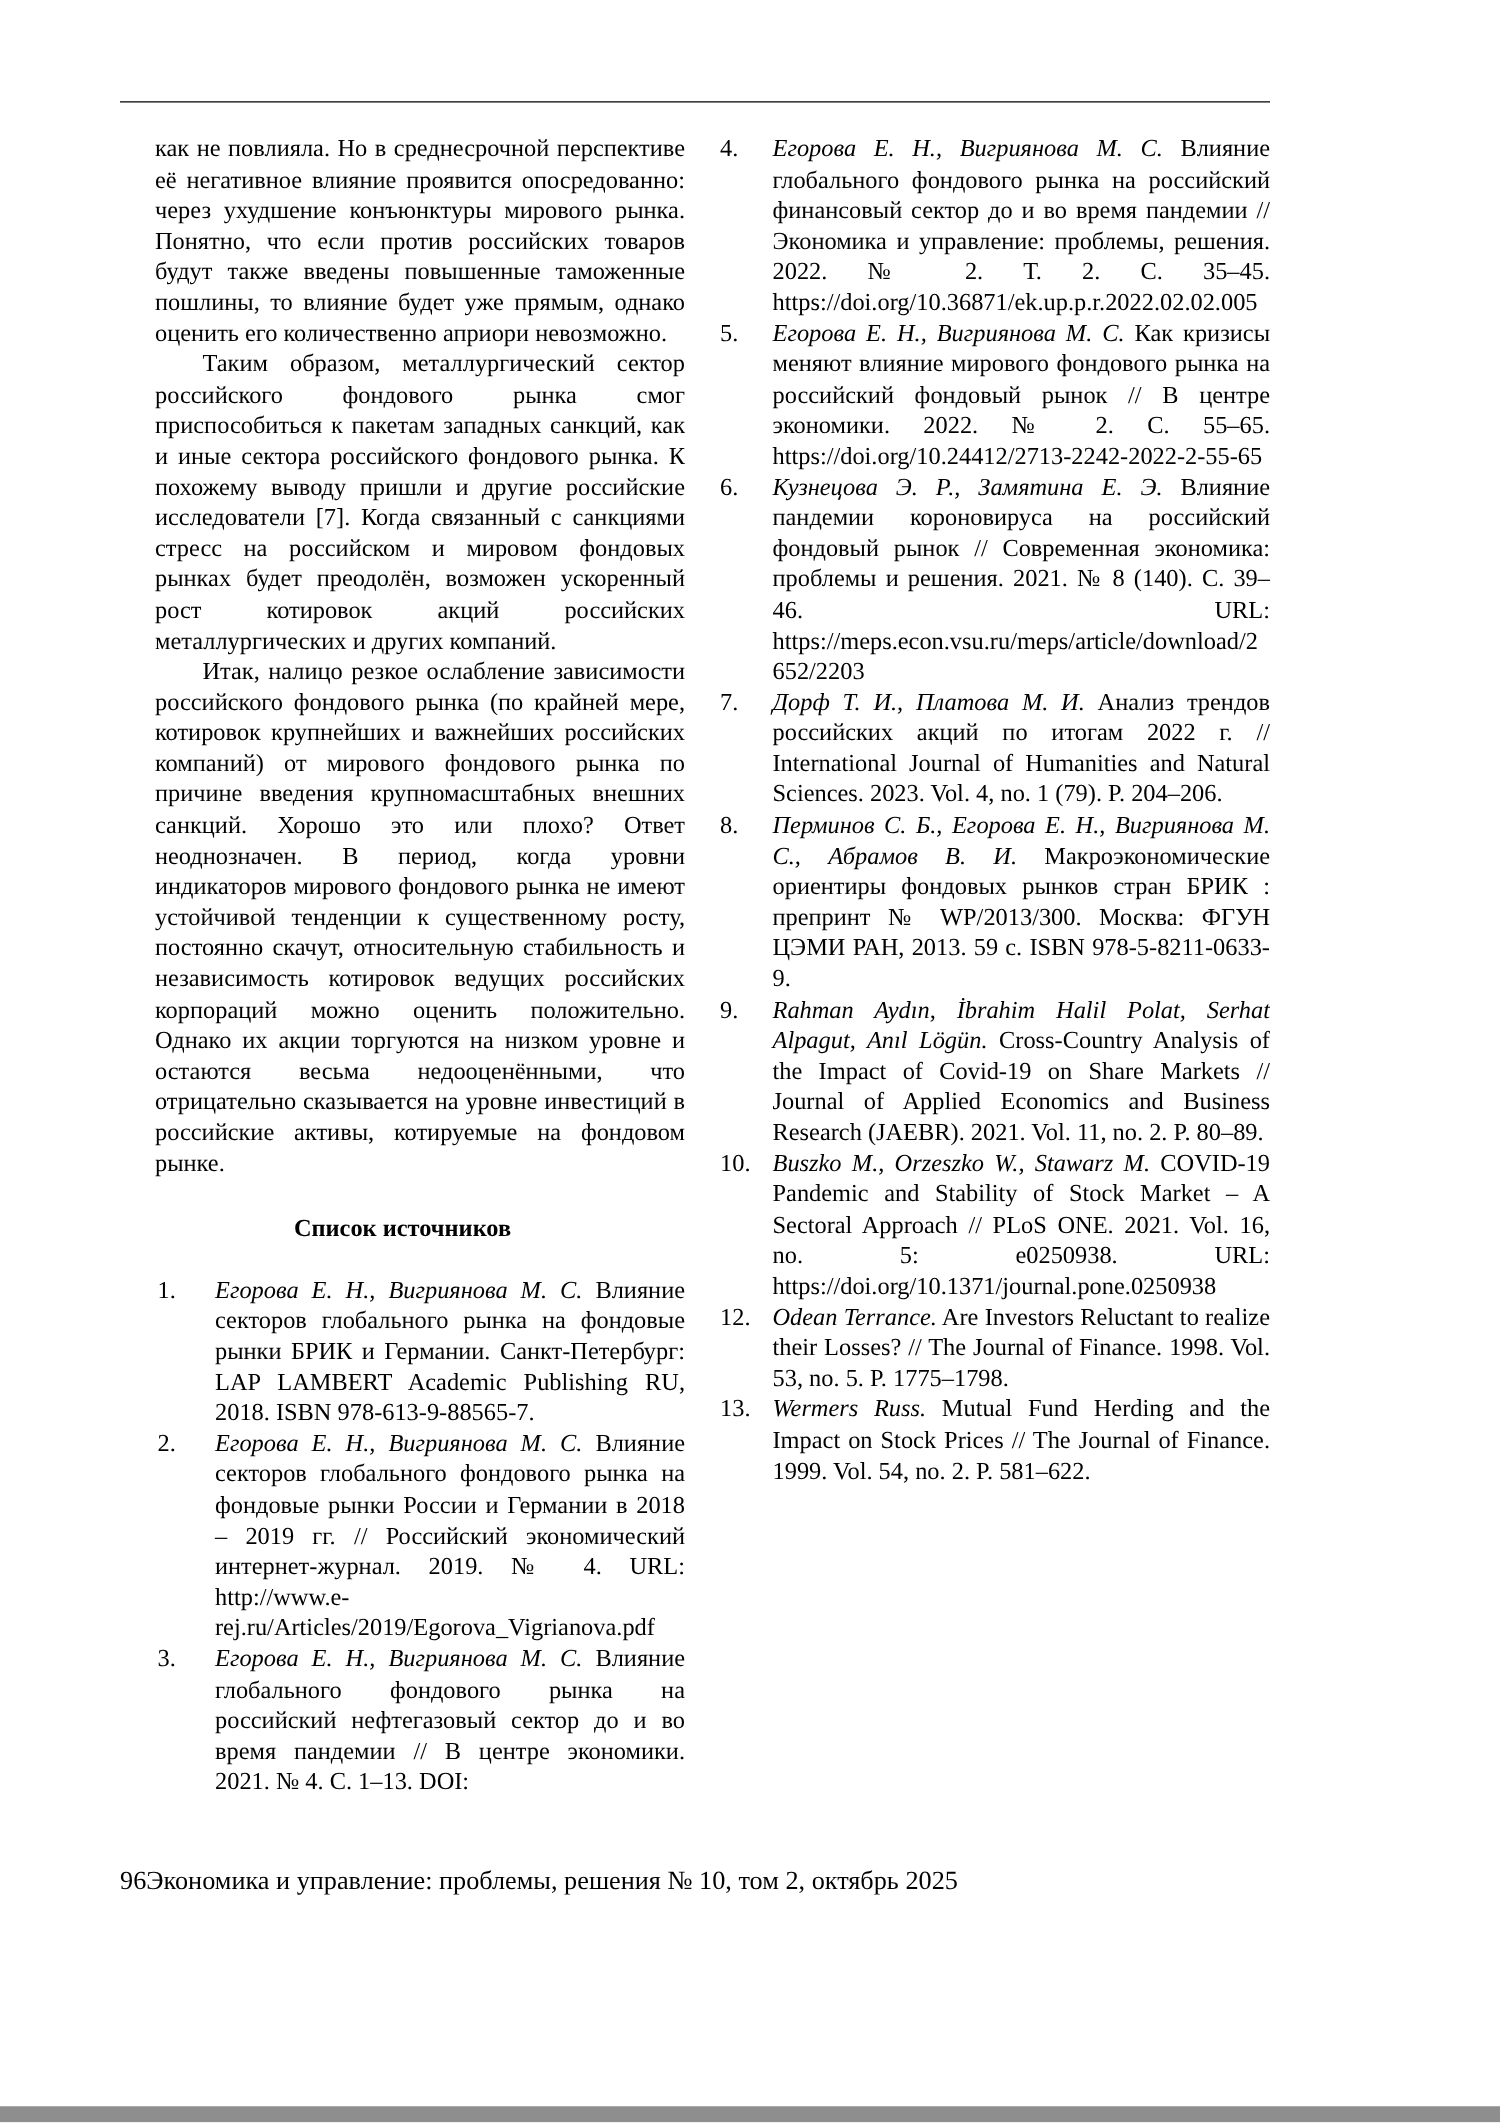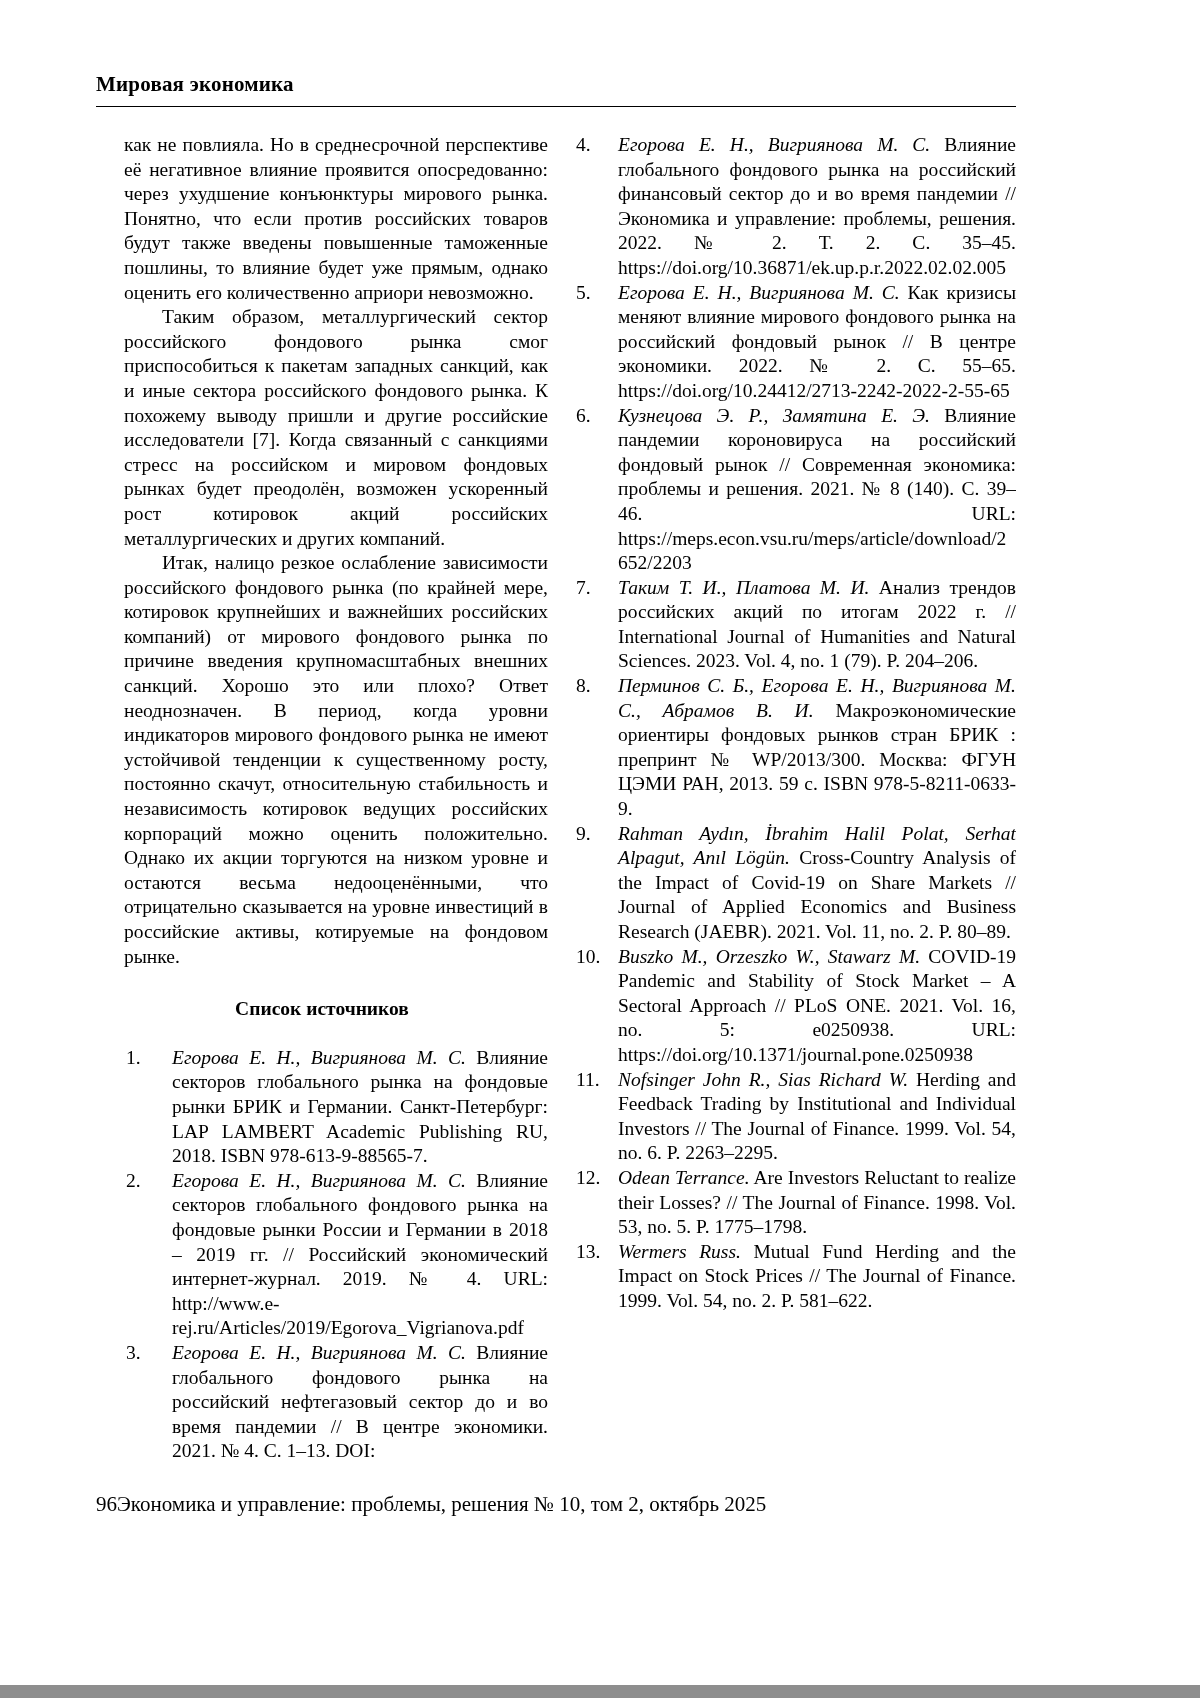--- a/index.html
+++ b/index.html
@@ -82,21 +82,20 @@
     height: 13px;
     background: #8e8e8e;
   }
 </style>
 </head>
 <body>
 
 <div class="page">
   <div class="content">
 
-    <div class="running-head">Мировая экономика</div>
     <div class="head-rule"></div>
 
     <div class="columns">
 
       <div class="col col-left">
         <p class="body-par no-indent">как не повлияла. Но в среднесрочной перспективе её негативное влияние проявится опосредованно: через ухудшение конъюнктуры мирового рынка. Понятно, что если против российских товаров будут также введены повышенные таможенные пошлины, то влияние будет уже прямым, однако оценить его количественно априори невозможно.</p>
         <p class="body-par">Таким образом, металлургический сектор российского фондового рынка смог приспособиться к пакетам западных санкций, как и иные сектора российского фондового рынка. К похожему выводу пришли и другие российские исследователи [7]. Когда связанный с санкциями стресс на российском и мировом фондовых рынках будет преодолён, возможен ускоренный рост котировок акций российских металлургических и других компаний.</p>
         <p class="body-par">Итак, налицо резкое ослабление зависимости российского фондового рынка (по крайней мере, котировок крупнейших и важнейших российских компаний) от мирового фондового рынка по причине введения крупномасштабных внешних санкций. Хорошо это или плохо? Ответ неоднозначен. В период, когда уровни индикаторов мирового фондового рынка не имеют устойчивой тенденции к существенному росту, постоянно скачут, относительную стабильность и независимость котировок ведущих российских корпораций можно оценить положительно. Однако их акции торгуются на низком уровне и остаются весьма недооценёнными, что отрицательно сказывается на уровне инвестиций в российские активы, котируемые на фондовом рынке.</p>
 
         <div class="refs-heading">Список источников</div>
@@ -124,37 +123,33 @@
         <div class="ref">
           <span class="ref-num">5.</span>
           <div class="ref-body"><span class="ref-authors">Егорова Е. Н., Вигриянова М. С.</span> <span>Как кризисы меняют влияние мирового фондового рынка на российский фондовый рынок // В центре экономики. 2022. № 2. С. 55–65. https://doi.org/10.24412/2713-2242-2022-2-55-65</span></div>
         </div>
         <div class="ref">
           <span class="ref-num">6.</span>
           <div class="ref-body"><span class="ref-authors">Кузнецова Э. Р., Замятина Е. Э.</span> <span>Влияние пандемии короновируса на российский фондовый рынок // Современная экономика: проблемы и решения. 2021. № 8 (140). С. 39–46. URL: https://meps.econ.vsu.ru/meps/article/download/2652/2203</span></div>
         </div>
         <div class="ref">
           <span class="ref-num">7.</span>
-          <div class="ref-body"><span class="ref-authors">Таким Т. И., Платова М. И.</span> <span>Анализ трендов российских акций по итогам 2022 г. // International Journal of Humanities and Natural Sciences. 2023. Vol. 4, no. 1 (79). P. 204–206.</span></div>
+          <div class="ref-body"><span class="ref-authors">Дорф Т. И., Платова М. И.</span> <span>Анализ трендов российских акций по итогам 2022 г. // International Journal of Humanities and Natural Sciences. 2023. Vol. 4, no. 1 (79). P. 204–206.</span></div>
         </div>
         <div class="ref">
           <span class="ref-num">8.</span>
           <div class="ref-body"><span class="ref-authors">Перминов С. Б., Егорова Е. Н., Вигриянова М. С., Абрамов В. И.</span> <span>Макроэкономические ориентиры фондовых рынков стран БРИК : препринт № WP/2013/300. Москва: ФГУН ЦЭМИ РАН, 2013. 59 с. ISBN 978-5-8211-0633-9.</span></div>
         </div>
         <div class="ref">
           <span class="ref-num">9.</span>
           <div class="ref-body"><span class="ref-authors">Rahman Aydın, İbrahim Halil Polat, Serhat Alpagut, Anıl Lögün.</span> <span>Cross-Country Analysis of the Impact of Covid-19 on Share Markets // Journal of Applied Economics and Business Research (JAEBR). 2021. Vol. 11, no. 2. P. 80–89.</span></div>
         </div>
         <div class="ref">
           <span class="ref-num">10.</span>
           <div class="ref-body"><span class="ref-authors">Buszko M., Orzeszko W., Stawarz M.</span> <span>COVID-19 Pandemic and Stability of Stock Market – A Sectoral Approach // PLoS ONE. 2021. Vol. 16, no. 5: e0250938. URL: https://doi.org/10.1371/journal.pone.0250938</span></div>
-        </div>
-        <div class="ref">
-          <span class="ref-num">11.</span>
-          <div class="ref-body"><span class="ref-authors">Nofsinger John R., Sias Richard W.</span> <span>Herding and Feedback Trading by Institutional and Individual Investors // The Journal of Finance. 1999. Vol. 54, no. 6. P. 2263–2295.</span></div>
         </div>
         <div class="ref">
           <span class="ref-num">12.</span>
           <div class="ref-body"><span class="ref-authors">Odean Terrance.</span> <span>Are Investors Reluctant to realize their Losses? // The Journal of Finance. 1998. Vol. 53, no. 5. P. 1775–1798.</span></div>
         </div>
         <div class="ref">
           <span class="ref-num">13.</span>
           <div class="ref-body"><span class="ref-authors">Wermers Russ.</span> <span>Mutual Fund Herding and the Impact on Stock Prices // The Journal of Finance. 1999. Vol. 54, no. 2. P. 581–622.</span></div>
         </div>
       </div>

